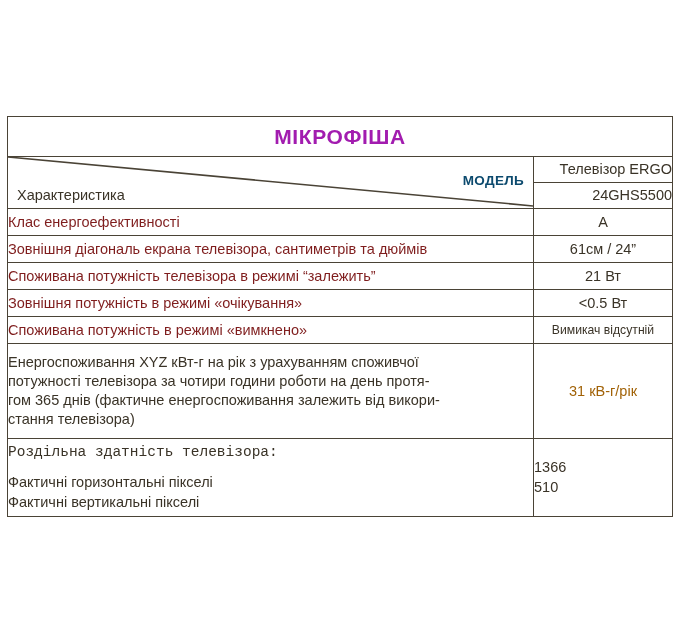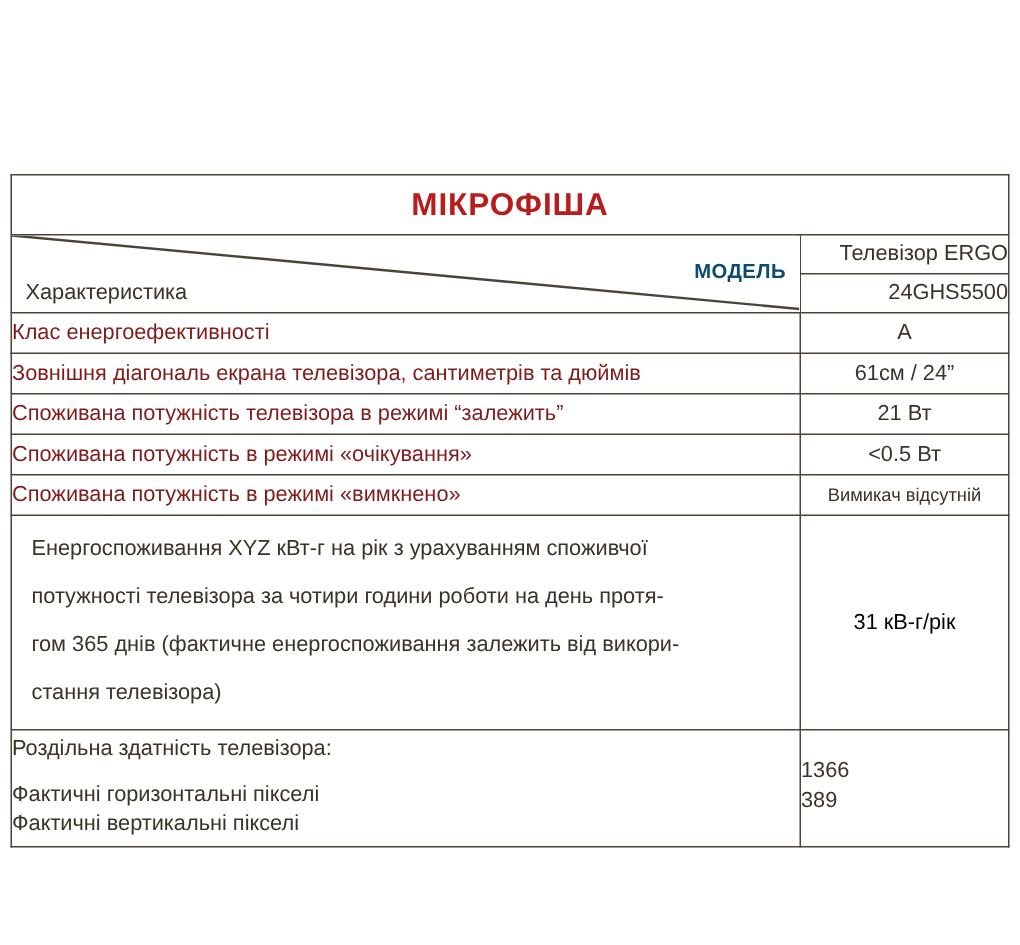--- a/index.html
+++ b/index.html
@@ -45,21 +45,21 @@
 
   
   .title-cell {
     height: 39px;
     text-align: center;
   }
   .title-text {
     font-size: 21px;
     font-weight: bold;
     letter-spacing: 0.6px;
-    color: #b91c1c;
+    color: #a21caf;
     line-height: 1;
   }
 
   
   .header-cell {
     position: relative;
     height: 50px;
     overflow: hidden;
   }
   .diag-svg {
@@ -136,40 +136,41 @@
   
   .para-cell {
     height: 94px;
     padding: 10px 14px 10px 9px;
     font-size: 14.5px;
     line-height: 1.32;
     vertical-align: top;
     color: #3a3327;
   }
   .para-cell p {
-    margin: 13px;
+    margin: 0;
   }
   .para-value {
     text-align: center;
     font-size: 14.5px;
     vertical-align: middle;
-    color: #000000;
+    color: #a16207;
   }
 
   
   .res-cell {
     height: 77px;
     padding: 12px 0 0 9px;
     font-size: 14.5px;
     line-height: 1.3;
     vertical-align: top;
     color: #3a3327;
   }
   .res-heading {
     margin: 0 0 12px 0;
+    font-family: Liberation Mono, monospace;
   }
   .res-line {
     margin: 0;
     line-height: 1.35;
   }
   .res-values {
     vertical-align: top;
     padding-top: 47px;
     font-size: 14.5px;
     line-height: 1.35;
@@ -226,21 +227,21 @@
         <td class="spec-cell">Зовнішня діагональ екрана телевізора, сантиметрів та дюймів</td>
         <td class="value-cell">61см / 24”</td>
       </tr>
 
       <tr>
         <td class="spec-cell">Споживана потужність телевізора в режимі “залежить”</td>
         <td class="value-cell">21 Вт</td>
       </tr>
 
       <tr>
-        <td class="spec-cell">Споживана потужність в режимі «очікування»</td>
+        <td class="spec-cell">Зовнішня потужність в режимі «очікування»</td>
         <td class="value-cell">&lt;0.5 Вт</td>
       </tr>
 
       <tr>
         <td class="spec-cell">Споживана потужність в режимі «вимкнено»</td>
         <td class="value-cell small">Вимикач відсутній</td>
       </tr>
 
       <tr>
         <td class="para-cell">
@@ -253,20 +254,20 @@
       </tr>
 
       <tr>
         <td class="res-cell">
           <p class="res-heading">Роздільна здатність телевізора:</p>
           <p class="res-line">Фактичні горизонтальні пікселі</p>
           <p class="res-line">Фактичні вертикальні пікселі</p>
         </td>
         <td class="res-values">
           <div>1366</div>
-          <div>389</div>
+          <div>510</div>
         </td>
       </tr>
 
     </tbody>
   </table>
 
 </div>
 
 </body></html>

